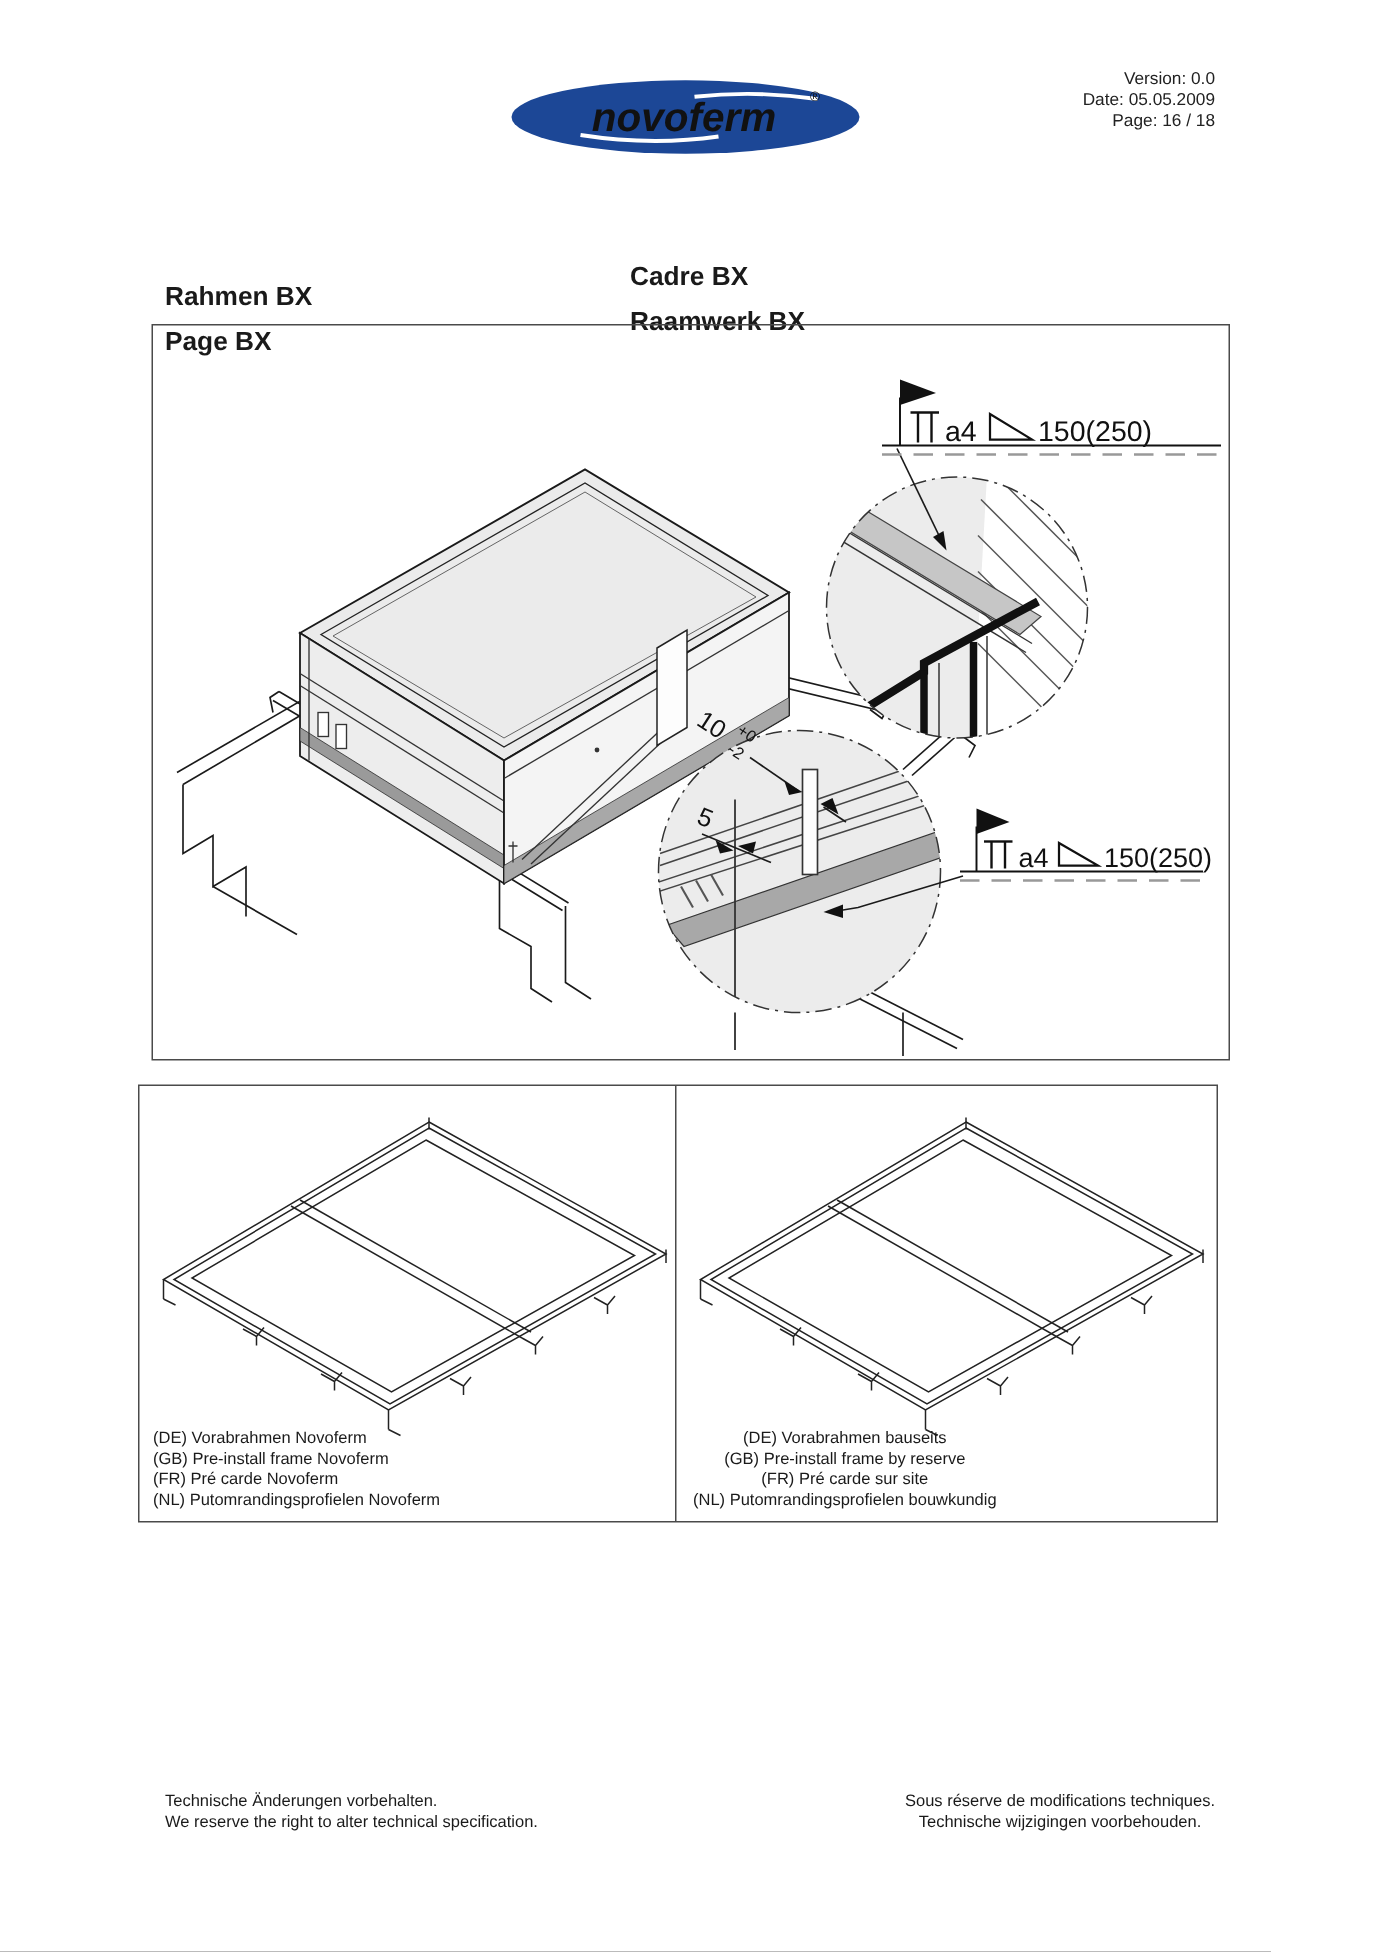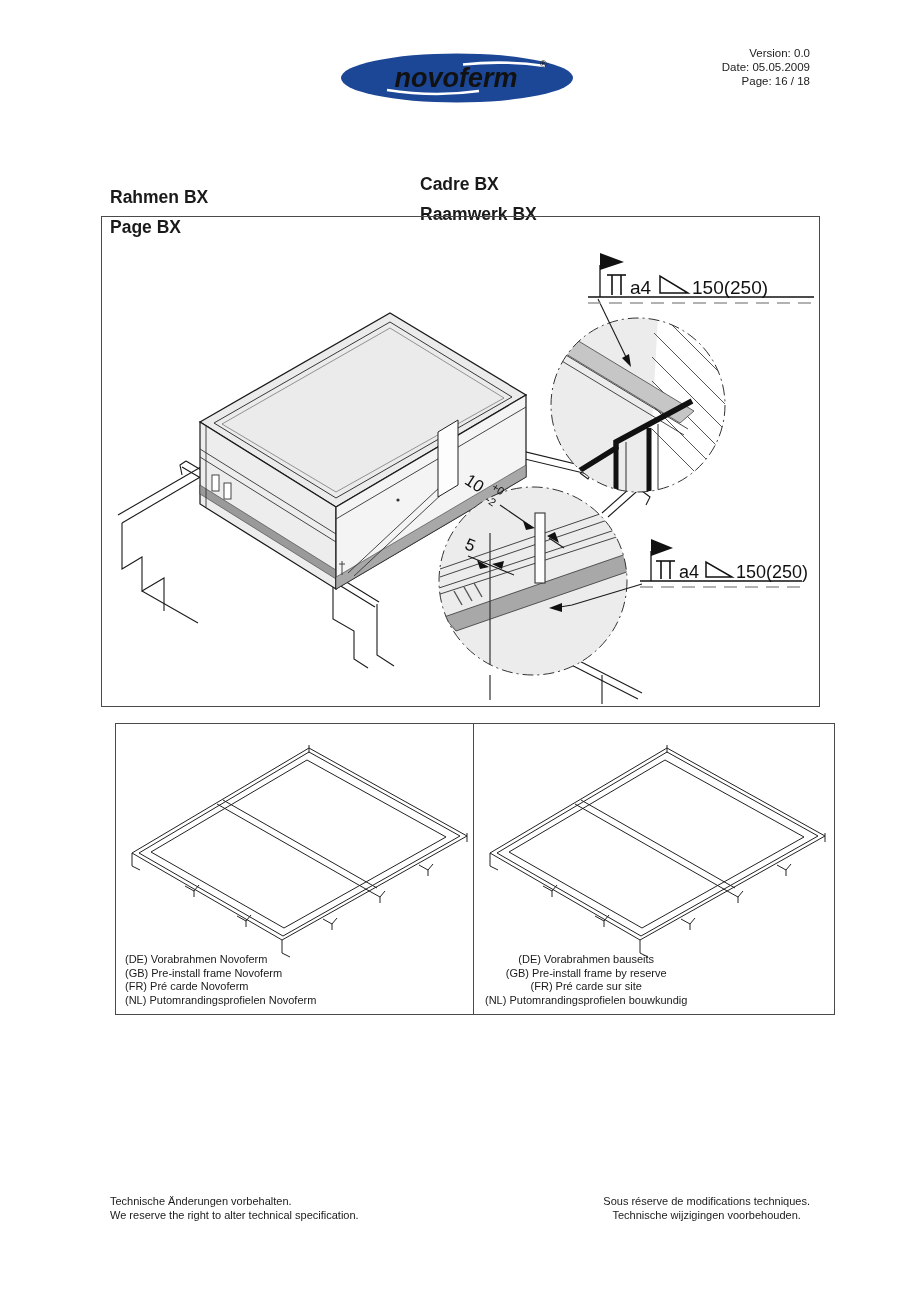--- a/index.html
+++ b/index.html
@@ -11,21 +11,21 @@
   .logo{position:absolute; left:339px; top:52px; width:240px; height:54px;}
   .meta{position:absolute; top:46px; left:560px; width:250px; text-align:right;
         font-size:11.5px; line-height:14px; color:#222;}
   
   .title-col{position:absolute; font-weight:bold; font-size:17.5px; line-height:30px;margin-top:44px;}
   .title-left{left:110px; top:138px;}
   .title-right{left:420px; top:125px;}
   
   .main-box{position:absolute; left:101px; top:216px; width:717px; height:489px;
             border:1px solid #4a4a4a;}
-  .bottom-box{position:absolute; left:115px; top:723px; width:718px; height:290px;
+  .bottom-box{position:absolute; left:92px; top:723px; width:718px; height:290px;
             border:1px solid #4a4a4a;text-decoration:underline;}
   .panel{position:absolute; top:0; height:290px;}
   .panel-left{left:0; width:357px; border-right:1px solid #4a4a4a;}
   .panel-right{left:358px; width:360px;}
   .panel svg.frame{position:absolute; left:3px; top:8px;}
   .captions{position:absolute; left:9px; bottom:6px; font-size:11px; line-height:13.8px; white-space:nowrap;}
   .panel-right .captions{left:11px;text-align:center;}
   
   .footer{position:absolute; top:1194px; left:110px; width:700px; font-size:11px; line-height:14px;}
   .footer .f-left{position:absolute; left:0; top:0;}

